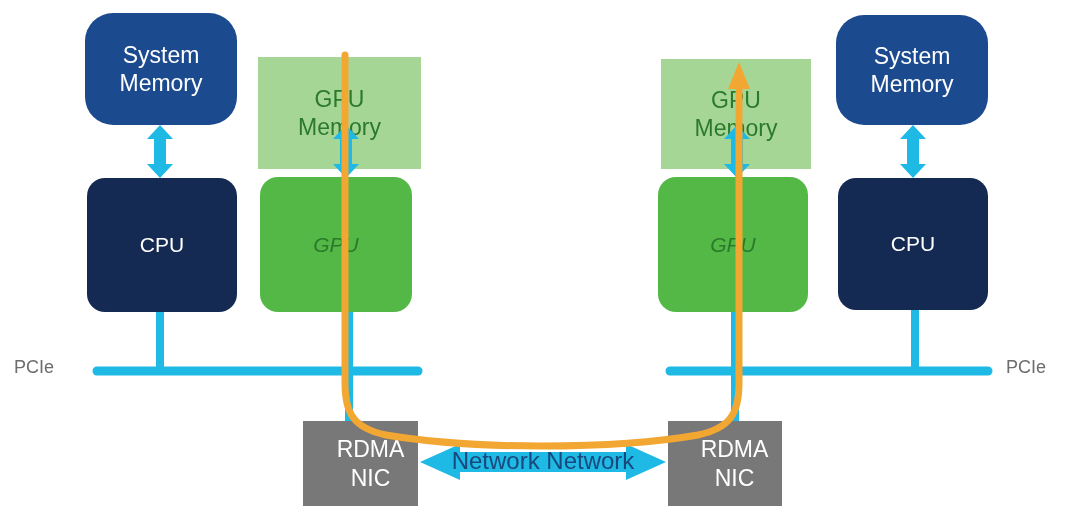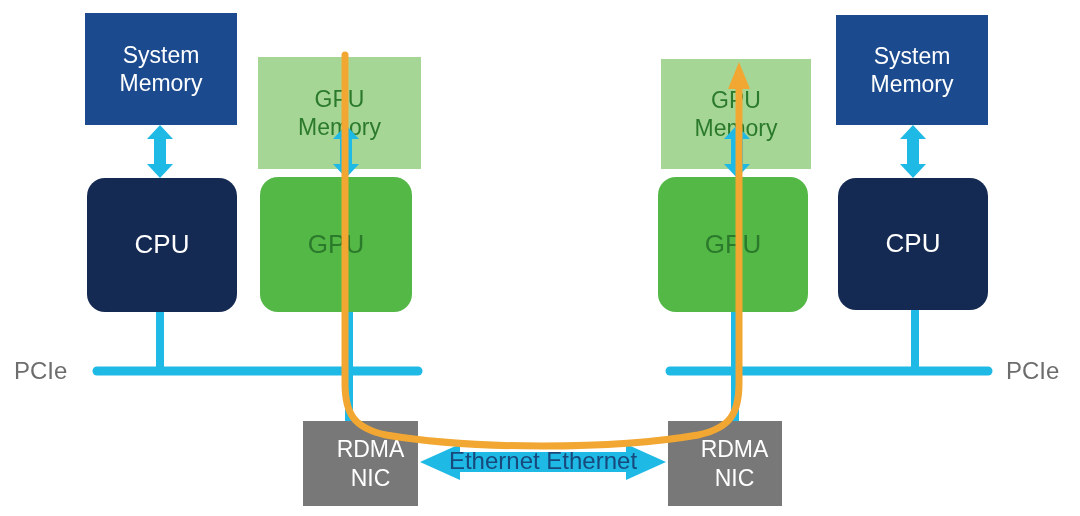--- a/index.html
+++ b/index.html
@@ -8,43 +8,43 @@
     background:var(--c-background,#ffffff);
     font-family:"Liberation Sans", sans-serif;
   }
   .layer { position:absolute; left:0; top:0; pointer-events:none; }
 
   .box {
     position:absolute; display:flex; align-items:center; justify-content:center;
     text-align:center; line-height:1.22; box-sizing:border-box;
   }
   .memory  { font-size:23px; }
-  .proc    { font-size:26px; border-radius:18px; }
-  .navy    { background:var(--c-system-memory-fill,#1b4a8e); color:#ffffff; }
+  .proc    { font-size:21px; border-radius:18px; }
+  .navy    { background:var(--c-system-memory-fill,#1b4a8e); color:#ffffff;border-radius:28px; }
   .darknavy{ background:var(--c-cpu-fill,#152a52); color:#ffffff; }
   .ltgreen { background:var(--c-gpu-memory-fill,#a6d696); color:var(--c-gpu-text,#2b7a2b);margin-top:44px; }
-  .green   { background:var(--c-gpu-fill,#54b847); color:var(--c-gpu-text,#2b7a2b); }
+  .green   { background:var(--c-gpu-fill,#54b847); color:var(--c-gpu-text,#2b7a2b);font-style:italic; }
   .gray    { background:var(--c-nic-fill,#787878); color:#ffffff; font-size:23px;justify-content:flex-end; }
 
   #sysmem-left  { left:85px;  top:13px;  width:152px; height:112px; }
   #gpumem-left  { left:258px; top:13px;  width:163px; height:112px; }
   #cpu-left     { left:87px;  top:178px; width:150px; height:134px; }
   #gpu-left     { left:260px; top:177px; width:152px; height:135px; }
   #nic-left     { left:303px; top:421px; width:115px; height:85px;  }
   #gpumem-right { left:661px; top:15px;  width:150px; height:110px; }
   #sysmem-right { left:836px; top:15px;  width:152px; height:110px; }
   #gpu-right    { left:658px; top:177px; width:150px; height:135px; }
   #cpu-right    { left:838px; top:178px; width:150px; height:132px; }
   #nic-right    { left:668px; top:421px; width:114px; height:85px;  }
 
   .memory span, .proc span, .gray span { display:block; max-width:95px; }
   .proc span { max-width:none; }
 
   .pcie-label {
-    position:absolute; font-size:24px; color:var(--c-pcie-text,#6d6d6d);
+    position:absolute; font-size:18px; color:var(--c-pcie-text,#6d6d6d);
   }
   #pcie-left  { left:14px;   top:357px; }
   #pcie-right { left:1006px; top:357px; }
 
   .bus-line  { stroke:var(--c-bus,#1fb9e6); stroke-width:9; stroke-linecap:round; }
   .link-line { stroke:var(--c-bus,#1fb9e6); stroke-width:8; stroke-linecap:butt; }
   .dbl-arrow  { position:absolute; }
   .dbl-arrow polygon { fill:var(--c-bus,#1fb9e6); }
 
   #ethernet-arrow { position:absolute; left:420px; top:442px; }
@@ -119,21 +119,21 @@
   <svg class="dbl-arrow" style="left:724px; top:125px;" width="26" height="53">
     <polygon points="13,0 26,14 19,14 19,39 26,39 13,53 0,39 7,39 7,14 0,14"></polygon>
   </svg>
   <svg class="dbl-arrow" style="left:900px; top:125px;" width="26" height="53">
     <polygon points="13,0 26,14 19,14 19,39 26,39 13,53 0,39 7,39 7,14 0,14"></polygon>
   </svg>
 
   <svg id="ethernet-arrow" width="246" height="40">
     <polygon points="0,20 40,2 40,10 206,10 206,2 246,20 206,38 206,30 40,30 40,38"></polygon>
   </svg>
-  <div id="ethernet-label">Ethernet Ethernet</div>
+  <div id="ethernet-label">Network Network</div>
 
   <svg class="layer" id="data-path-overlay" width="1080" height="516">
     <path d="M 345 55 L 345 383
              C 345 414 354 428 386 435
              C 434 443 492 446 542 446
              C 592 446 652 443 698 435
              C 730 428 739 414 739 383
              L 739 86"></path>
     <polygon points="739,62 728,89 750,89"></polygon>
   </svg>

